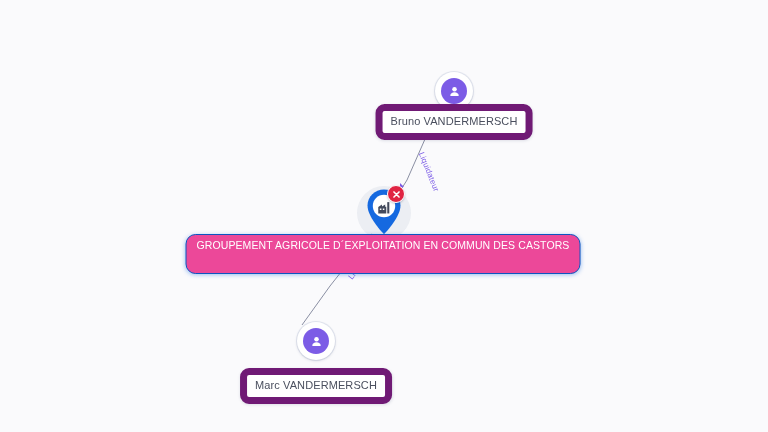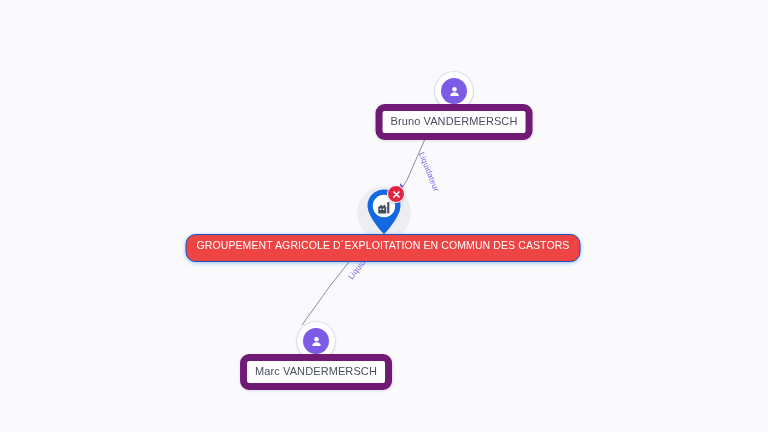--- a/index.html
+++ b/index.html
@@ -126,25 +126,25 @@
     padding: 5px 8px 6px 8px;
     border-radius: 9px;
     background: #ffffff;
     color: #4a4f5e;
     border: 7px solid #701a75;
     box-shadow: 0 1px 3px rgba(40,50,90,0.13);
     transform: translateX(-50%);
     letter-spacing: .1px;
   }
   .node-label.selected {
-    background: #ef4444;
+    background: #ec4899;
     color: #ffffff;
     border: 1px solid #0d55c0;
     font-size: 10.5px;
-    padding: 5px 10px 10px 10px;
+    padding: 5px 10px 22px 10px;
     border-radius: 10px;
     letter-spacing: .1px;
     box-shadow: 0 1px 4px rgba(21,105,224,0.40);
   }
 
   
   .edge-label {
     position: absolute;
     font-size: 8px;
     color: #7c5ce6;
@@ -209,15 +209,15 @@
 
   <div class="node" id="node-marc" style="left: 316px; top: 341px;">
     <div class="person-ring"></div>
     <div class="person-disc">
       <svg width="15" height="15" viewBox="0 0 24 24" aria-hidden="true">
         <circle cx="12" cy="8.2" r="3.6" fill="#ffffff"></circle>
         <path d="M12 13c-3.8 0-6.6 2.2-6.6 4.6V19h13.2v-1.4C18.6 15.2 15.8 13 12 13z" fill="#ffffff"></path>
       </svg>
     </div>
   </div>
-  <div class="node-label" id="label-marc" style="left: 316px; top: 354px;">Marc VANDERMERSCH</div>
+  <div class="node-label" id="label-marc" style="left: 316px; top: 368px;">Marc VANDERMERSCH</div>
 
 </div>
 
 </body></html>

